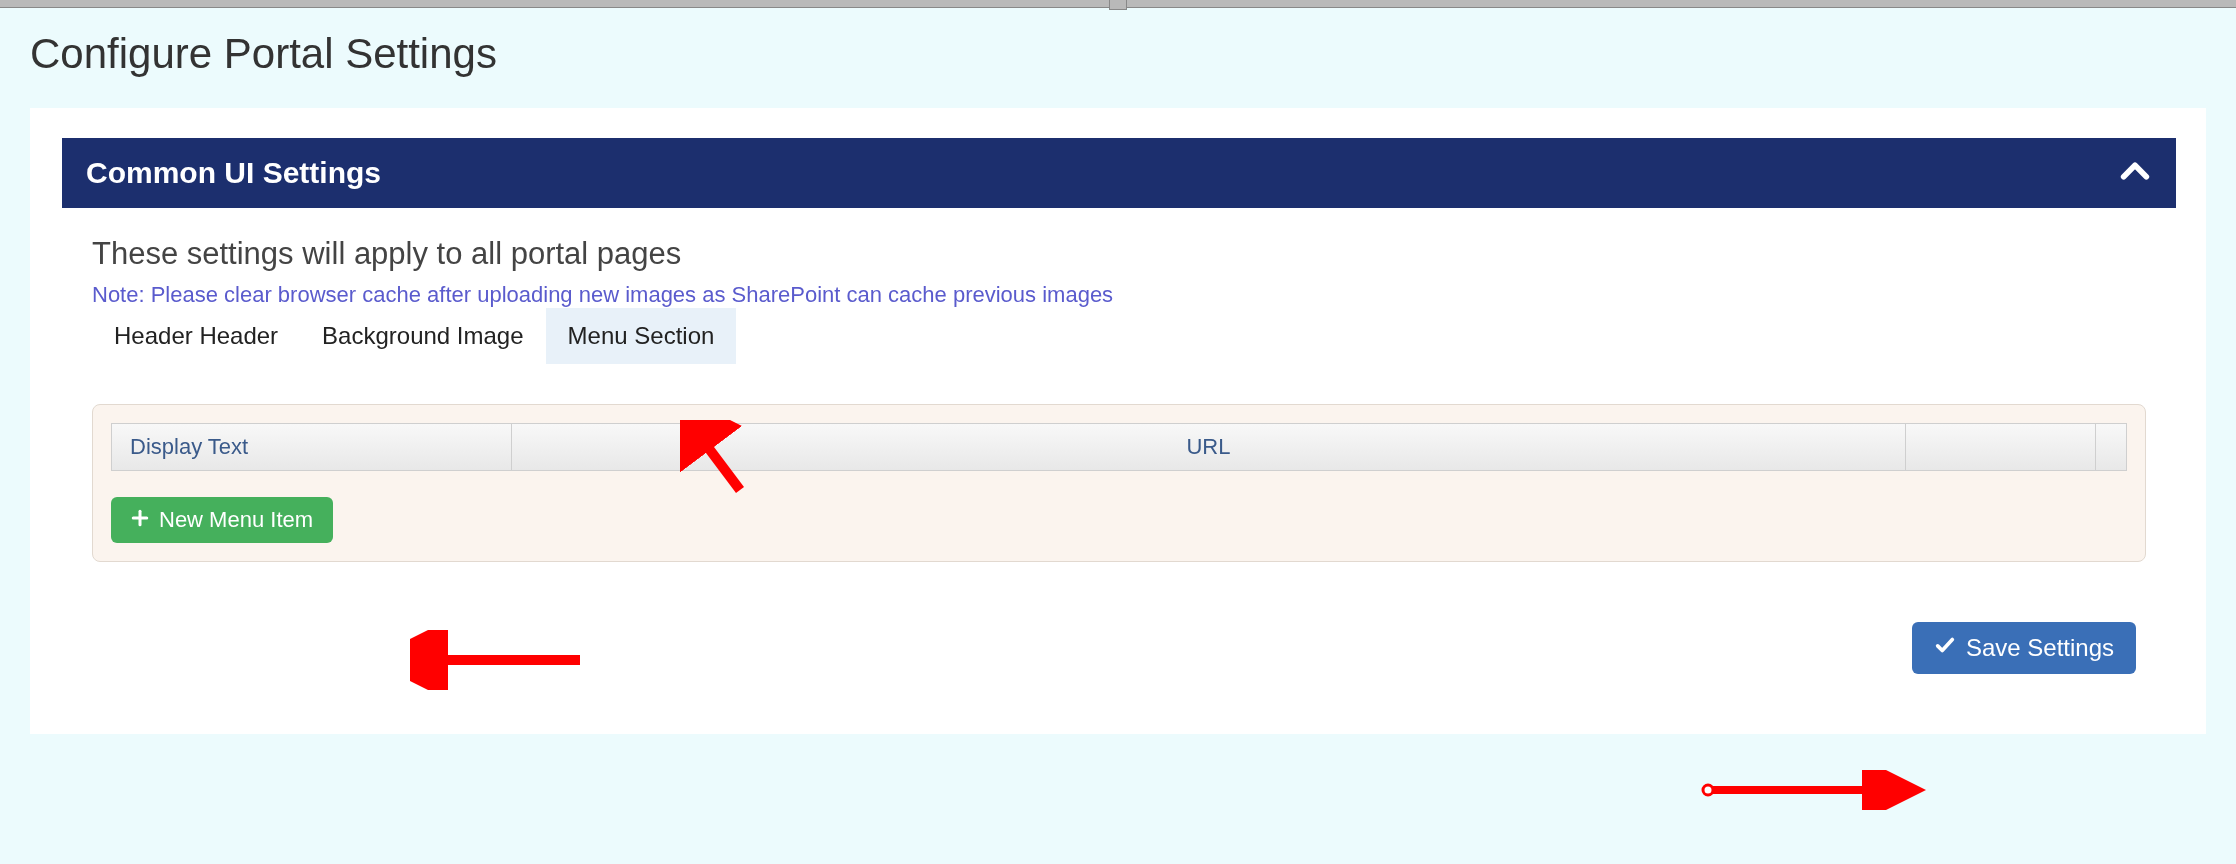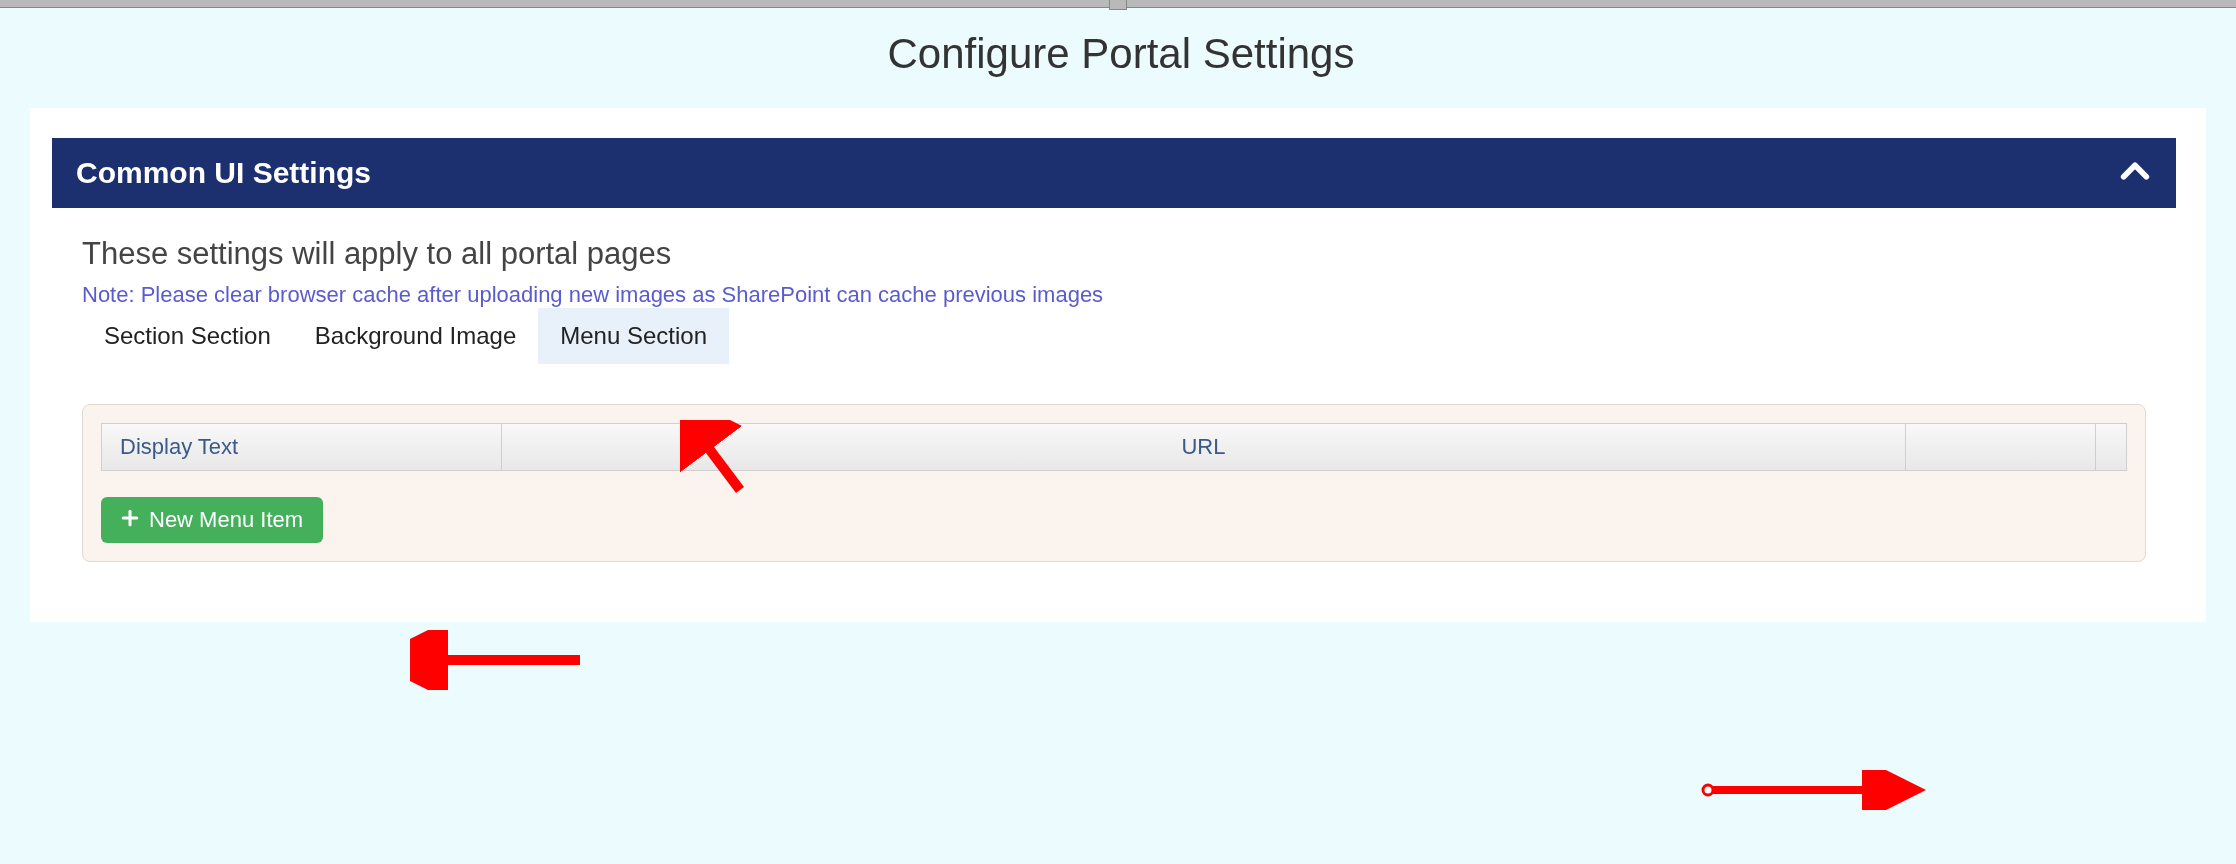--- a/index.html
+++ b/index.html
@@ -30,21 +30,20 @@
       height: 10px;
       background: #b9b9b9;
       border: 1px solid #888;
       border-top: none;
     }
     .page-title-row {
       display: flex;
       justify-content: flex-start;
       align-items: center;
       padding: 22px 24px 30px 30px;
-      flex-direction: column;
     }
     .page-title {
       font-size: 42px;
       font-weight: 300;
       color: #333;
     }
     .help-links {
       font-size: 26px;
       font-weight: 700;
       color: #0b6db7;
@@ -55,21 +54,21 @@
       cursor: pointer;
     }
     .help-links .sep {
       color: #0b6db7;
       font-weight: 400;
       margin: 0 4px;
     }
     .card {
       background: #fff;
       margin: 0 30px;
-      padding: 30px 30px 50px 22px;
+      padding: 30px 30px 50px 32px;
     }
     .panel-header {
       background: #1c2f6e;
       color: #fff;
       padding: 16px 24px;
       display: flex;
       justify-content: space-between;
       align-items: center;
     }
     .panel-header-title {
@@ -201,21 +200,21 @@
           <polyline points="4 16 12 8 20 16"></polyline>
         </svg>
     </span>
   </div>
 
   <div class="panel-body">
     <div class="settings-desc">These settings will apply to all portal pages</div>
     <div class="settings-note">Note: Please clear browser cache after uploading new images as SharePoint can cache previous images</div>
 
     <div class="tabs">
-      <div class="tab">Section Section</div>
+      <div class="tab">Header Header</div>
       <div class="tab">Background Image</div>
       <div class="tab active">Menu Section</div>
     </div>
 
     <div class="menu-panel">
       <div class="menu-table-header">
         <div class="col-display">Display Text</div>
         <div class="col-url">URL</div>
         <div class="col-actions">
           <div class="col-action-a"></div>
@@ -227,20 +226,30 @@
         <span>
           <svg width="18" height="18" viewBox="0 0 24 24" fill="none" stroke="#fff" stroke-width="4" stroke-linecap="round">
               <line x1="12" y1="3" x2="12" y2="21"></line>
               <line x1="3" y1="12" x2="21" y2="12"></line>
             </svg>
         </span>
         <span>New Menu Item</span>
       </button>
     </div>
 
+    <div class="save-row">
+      <button class="btn-save">
+        <span>
+          <svg width="22" height="22" viewBox="0 0 24 24" fill="none" stroke="#fff" stroke-width="4" stroke-linecap="round" stroke-linejoin="round">
+              <polyline points="4 13 9 18 20 6"></polyline>
+            </svg>
+        </span>
+        <span>Save Settings</span>
+      </button>
+    </div>
   </div>
 </div>
 
 <svg class="arrow" style="left:680px; top:420px;" width="80" height="80">
   <defs>
       <marker id="ah1" markerWidth="8" markerHeight="8" refX="2" refY="4" orient="auto">
         <polygon points="0 0, 8 4, 0 8" fill="#ff0000"></polygon>
       </marker>
     </defs>
   <line x1="60" y1="70" x2="18" y2="14" stroke="#ff0000" stroke-width="10" marker-end="url(#ah1)"></line>

